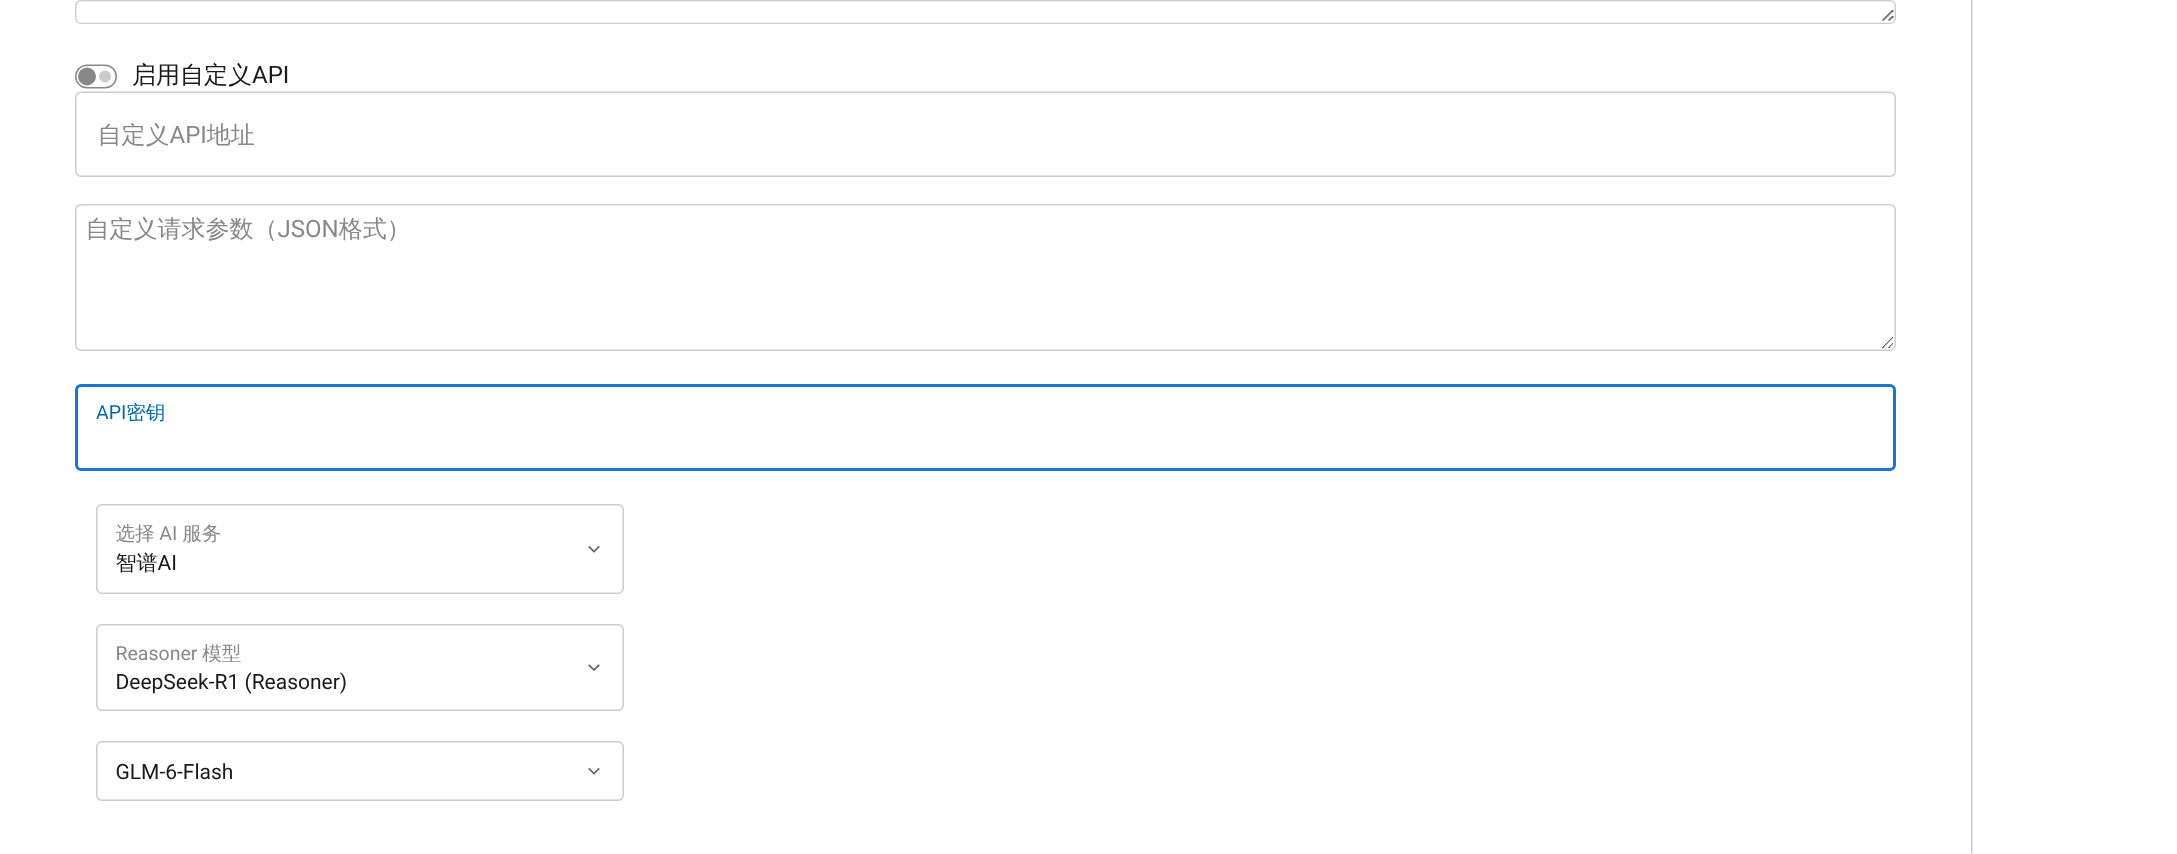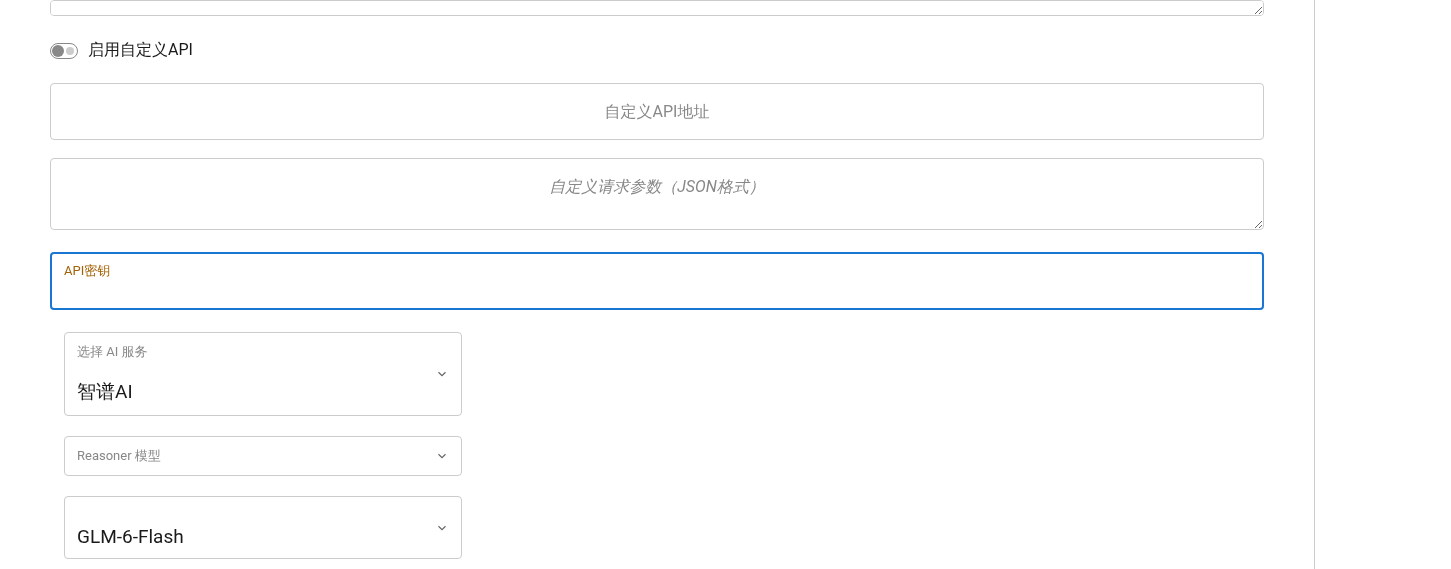--- a/index.html
+++ b/index.html
@@ -22,21 +22,20 @@
       border: 1px solid #ccc;
       border-radius: 4px;
       resize: both;
       margin-bottom: 10px;
       margin-top: 0;
     }
     .toggle-row {
       display: flex;
       align-items: center;
       gap: 10px;
-      margin-bottom: 22px;
       margin-top: 10px;
     }
     .toggle-switch {
       width: 28px;
       height: 16px;
       background: #fff;
       border: 1px solid #888;
       border-radius: 10px;
       position: relative;
       display: inline-flex;
@@ -65,79 +64,77 @@
     }
     .text-input, .textarea-input {
       width: 100%;
       border: 1px solid #ccc;
       border-radius: 4px;
       padding: 18px 14px;
       font-size: 16px;
       color: #333;
       outline: none;
       font-family: inherit;
-      text-align: center;
     }
     .text-input::placeholder, .textarea-input::placeholder {
       color: #888;
     }
     .textarea-input {
-      height: 72px;
+      height: 98px;
       resize: both;
-      padding: 18px;
-      font-style: italic;
+      padding: 6px;
     }
     .input-group {
       margin-bottom: 18px;
     }
     .floating-label-input {
       position: relative;
       width: 100%;
       border: 2px solid #1976d2;
       border-radius: 4px;
       margin-bottom: 22px;
       margin-top: 0;
     }
     .floating-label-input .float-label {
       position: absolute;
       top: 8px;
       left: 12px;
       font-size: 13px;
-      color: #a16207;
+      color: #0369a1;
       pointer-events: none;
     }
     .floating-label-input input {
       width: 100%;
       border: none;
       outline: none;
       padding: 26px 12px 10px 12px;
       font-size: 16px;
       background: transparent;
     }
     .select-group {
       position: relative;
-      width: 398px;
+      width: 352px;
       border: 1px solid #ccc;
       border-radius: 4px;
       margin-left: 14px;
       margin-bottom: 20px;
       padding: 10px 40px 10px 12px;
       cursor: pointer;
       background: #fff;
     }
     .select-group .select-label {
       font-size: 13px;
       color: #888;
       display: block;
     }
     .select-group .select-value {
-      font-size: 19px;
+      font-size: 14px;
       color: #1a1a1a;
       display: block;
-      margin-top: 18px;
+      margin-top: 2px;
     }
     .select-group .chevron {
       position: absolute;
       right: 12px;
       top: 50%;
       transform: translateY(-50%);
       width: 14px;
       height: 14px;
       color: #666;
     }
@@ -173,20 +170,21 @@
   <div class="select-group">
     <span class="select-label">选择 AI 服务</span>
     <span class="select-value">智谱AI</span>
     <svg class="chevron" viewBox="0 0 24 24" fill="none" stroke="currentColor" stroke-width="2">
         <polyline points="6 9 12 15 18 9"></polyline>
       </svg>
   </div>
 
   <div class="select-group">
     <span class="select-label">Reasoner 模型</span>
+    <span class="select-value">DeepSeek-R1 (Reasoner)</span>
     <svg class="chevron" viewBox="0 0 24 24" fill="none" stroke="currentColor" stroke-width="2">
         <polyline points="6 9 12 15 18 9"></polyline>
       </svg>
   </div>
 
   <div class="select-group">
     <span class="select-value">GLM-6-Flash</span>
     <svg class="chevron" viewBox="0 0 24 24" fill="none" stroke="currentColor" stroke-width="2">
         <polyline points="6 9 12 15 18 9"></polyline>
       </svg>

